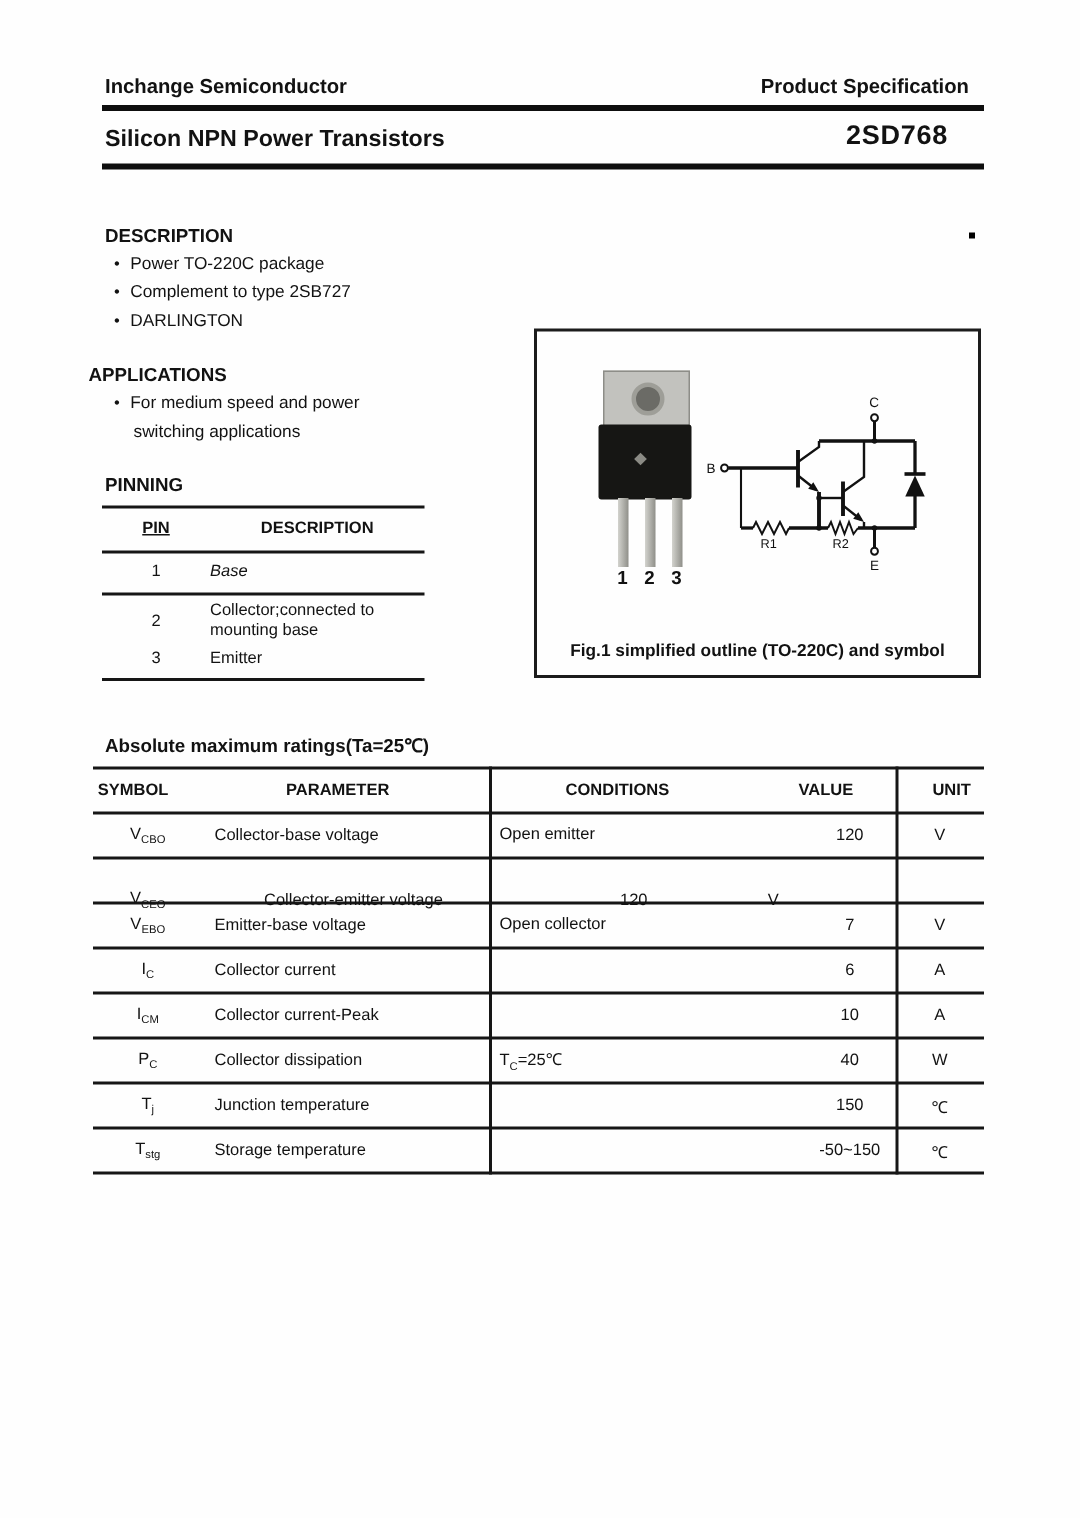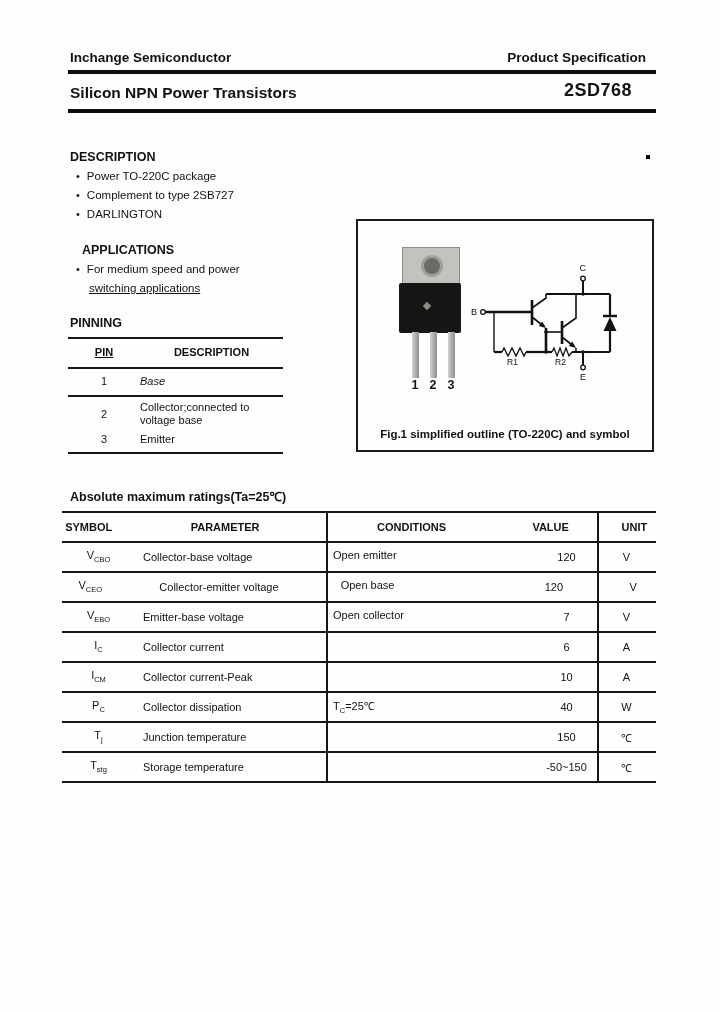--- a/index.html
+++ b/index.html
@@ -60,36 +60,36 @@
   <div class="abs part b">2SD768</div>
   <div class="hrule" style="top:109px;"></div>
 
   <div class="abs sechead" style="left:70px; top:150px;">DESCRIPTION</div>
   <div class="abs bodytxt bullet" style="left:76px; top:170px;">Power TO-220C package</div>
   <div class="abs bodytxt bullet" style="left:76px; top:189px;">Complement to type 2SB727</div>
   <div class="abs bodytxt bullet" style="left:76px; top:208px;">DARLINGTON</div>
 
   <div class="abs dot"></div>
 
-  <div class="abs sechead" style="left:82px; top:243px;">APPLICATIONS</div>
+  <div class="abs sechead" style="left:59px; top:243px;">APPLICATIONS</div>
   <div class="abs bodytxt bullet" style="left:76px; top:263px;">For medium speed and power</div>
-  <div class="abs bodytxt" style="left:89px; top:282px;text-decoration:underline;">switching applications</div>
+  <div class="abs bodytxt" style="left:89px; top:282px;">switching applications</div>
 
   <div class="abs sechead" style="left:70px; top:316px;">PINNING</div>
   <div class="abs pintable">
     <div class="line hl" style="top:0;"></div>
     <div class="pincell b" style="top:9px;text-decoration:underline;">PIN</div>
     <div class="pindesc b" style="top:9px; width:143px; text-align:center;">DESCRIPTION</div>
     <div class="line hl" style="top:30px;"></div>
     <div class="pincell" style="top:38px;">1</div>
     <div class="pindesc" style="top:38px;font-style:italic;">Base</div>
     <div class="line hl" style="top:58px;"></div>
     <div class="pincell" style="top:71px;">2</div>
     <div class="pindesc" style="top:64px;">Collector;connected to</div>
-    <div class="pindesc" style="top:77px;">voltage base</div>
+    <div class="pindesc" style="top:77px;">mounting base</div>
     <div class="pincell" style="top:96px;">3</div>
     <div class="pindesc" style="top:96px;">Emitter</div>
     <div class="line hl" style="top:115px;"></div>
   </div>
 
   <div class="abs figbox">
 
     <div class="tab"></div>
     <div class="hole"></div>
     <div class="pkgbody"></div>
@@ -185,24 +185,23 @@
     </div>
 
     <div class="trow" style="top:31px;">
       <div class="c-sym"><span>V</span><sub>CBO</sub></div>
       <div class="c-par">Collector-base voltage</div>
       <div class="c-cond"><span>Open emitter</span><sub></sub><span></span></div>
       <div class="c-val">120</div>
       <div class="c-unit">V</div>
     </div>
 
-    <div class="trow" style="top:61px;gap:33px;">
+    <div class="trow" style="top:74px;gap:33px;">
       <div class="c-sym"><span>V</span><sub>CEO</sub></div>
       <div class="c-par">Collector-emitter voltage</div>
-      <div class="c-cond"><span>Open base</span><sub></sub><span></span></div>
       <div class="c-val">120</div>
       <div class="c-unit">V</div>
     </div>
 
     <div class="trow" style="top:91px;">
       <div class="c-sym"><span>V</span><sub>EBO</sub></div>
       <div class="c-par">Emitter-base voltage</div>
       <div class="c-cond"><span>Open collector</span><sub></sub><span></span></div>
       <div class="c-val">7</div>
       <div class="c-unit">V</div>

